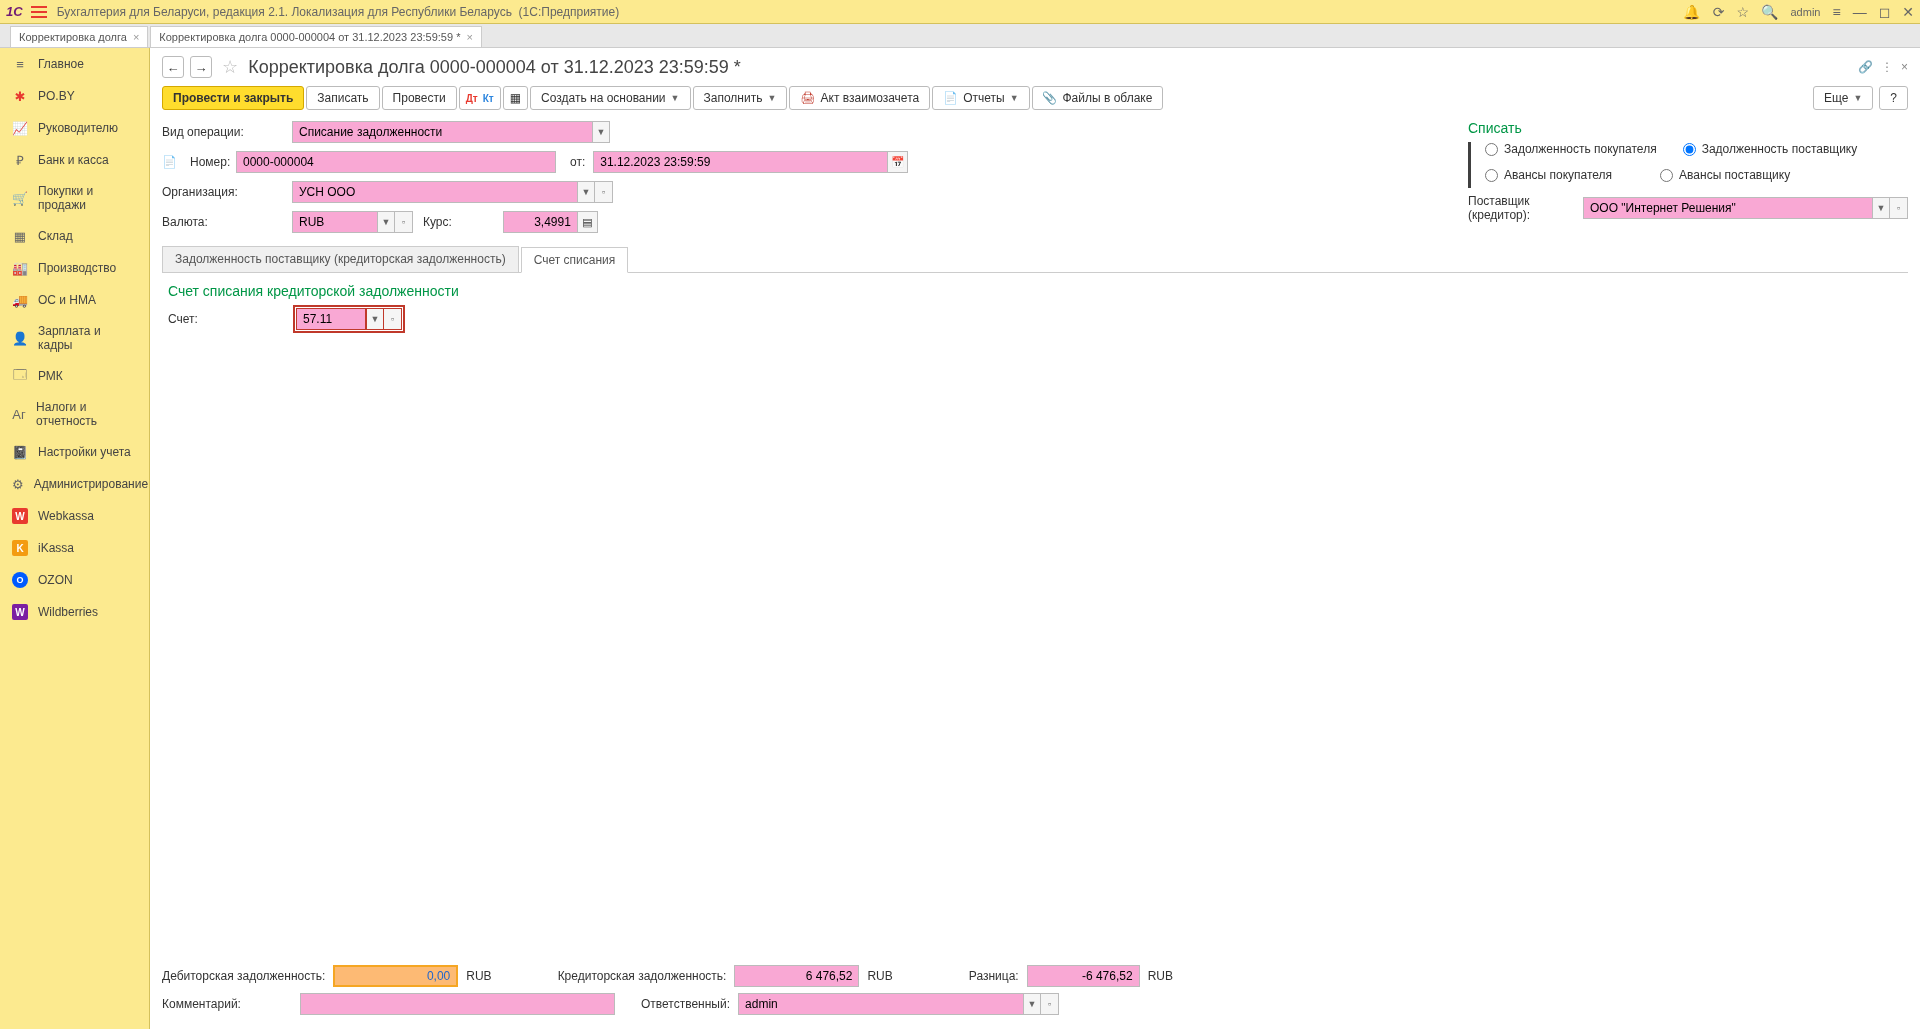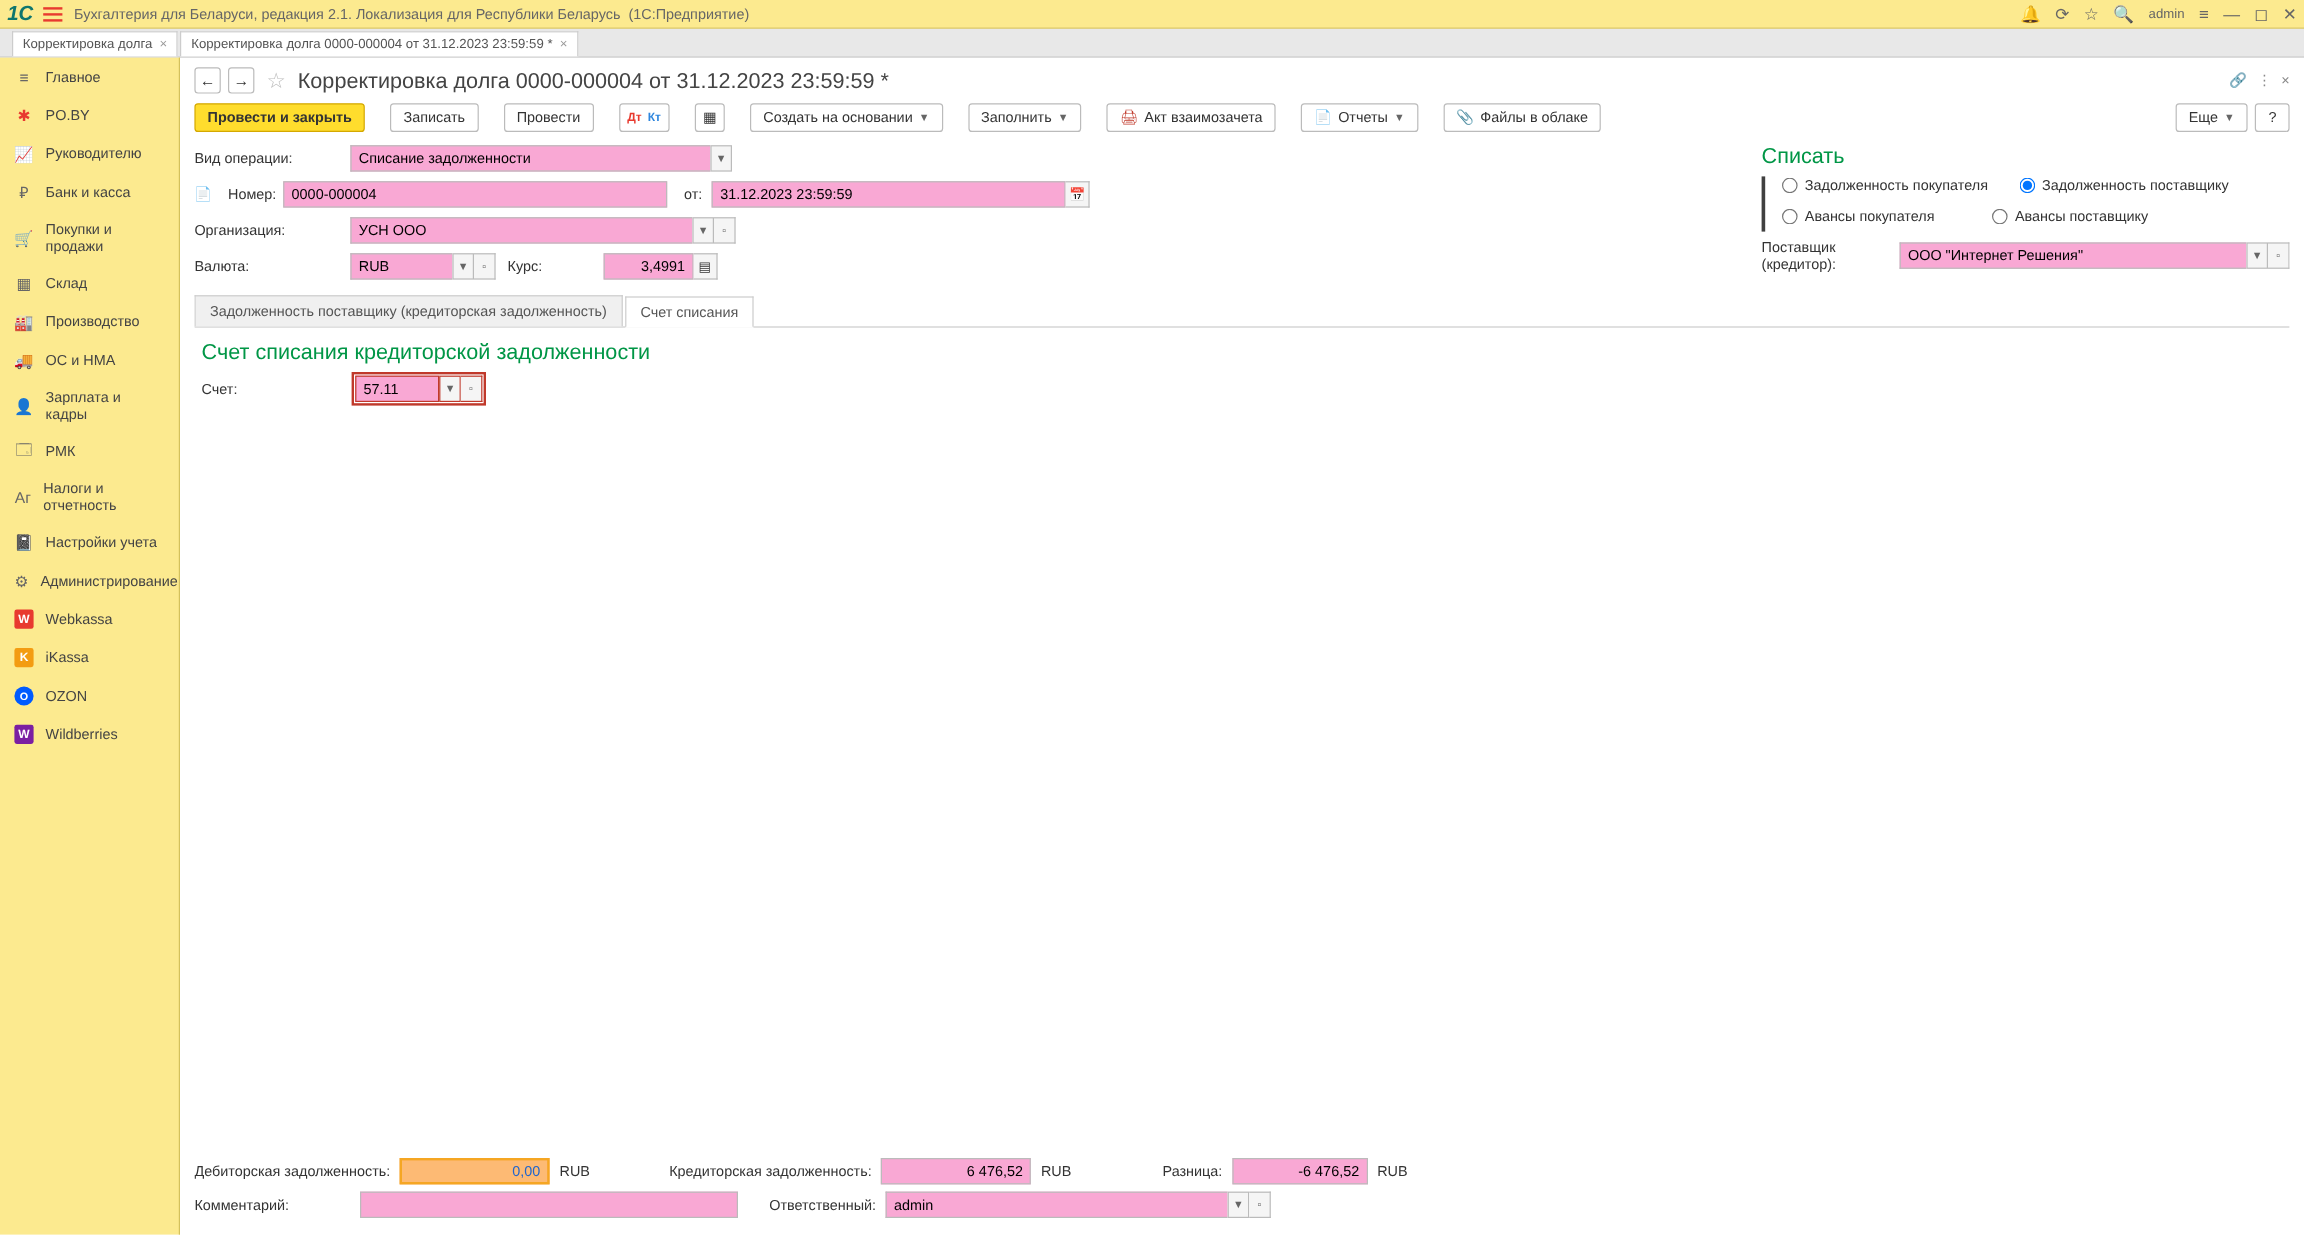--- a/index.html
+++ b/index.html
@@ -1,20 +1,20 @@
 <!DOCTYPE html>
 <html><head>
 <meta charset="utf-8">
 <style>
 * { box-sizing: border-box; margin: 0; padding: 0; font-family: Arial, sans-serif; }
 body { font-size: 12px; color: #333; background: #fff; overflow: hidden; }
 
 
 .titlebar { background: #fcea8f; height: 24px; display: flex; align-items: center; padding: 0 6px; border-bottom: 1px solid #d4c15c; }
-.logo-1c { color: #0f766e; font-weight: bold; font-size: 17px; margin-right: 8px; font-style: italic; }
+.logo-1c { color: #701a75; font-weight: bold; font-size: 13px; margin-right: 8px; font-style: italic; }
 .burger { width: 16px; height: 12px; margin-right: 10px; display: flex; flex-direction: column; justify-content: space-between; cursor: pointer; }
 .burger span { height: 2px; background: #e83a2f; }
 .titlebar-text { color: #666; font-size: 12px; }
 .titlebar-right { margin-left: auto; display: flex; align-items: center; gap: 12px; color: #666; }
 .titlebar-right .icn { cursor: pointer; font-size: 14px; }
 .user-label { font-size: 11px; }
 
 
 .tabstrip { background: #e8e8e8; height: 24px; display: flex; align-items: end; border-bottom: 1px solid #ccc; padding-left: 10px; }
 .tab { background: #fff; border: 1px solid #ccc; border-bottom: none; padding: 4px 8px; font-size: 11px; color: #555; display: flex; align-items: center; gap: 6px; margin-right: 2px; }
@@ -28,42 +28,42 @@
 
 
 .content { flex: 1; display: flex; flex-direction: column; padding: 8px 12px; overflow: hidden; }
 .doc-header { display: flex; align-items: center; gap: 6px; margin-bottom: 8px; }
 .nav-btn { width: 22px; height: 22px; border: 1px solid #bbb; border-radius: 3px; background: #fff; display: flex; align-items: center; justify-content: center; cursor: pointer; font-size: 13px; }
 .star-icn { color: #bbb; font-size: 18px; margin: 0 4px; }
 .doc-title { font-size: 18px; color: #444; }
 .doc-header-right { margin-left: auto; display: flex; gap: 8px; align-items: center; color: #888; }
 
 
-.toolbar { display: flex; align-items: flex-end; gap: 21px; margin-bottom: 10px; flex-wrap: wrap; }
+.toolbar { display: flex; align-items: flex-end; gap: 2px; margin-bottom: 10px; flex-wrap: wrap; }
 .btn { border: 1px solid #bbb; border-radius: 3px; background: #fff; padding: 4px 10px; font-size: 12px; cursor: pointer; display: flex; align-items: center; gap: 5px; height: 24px; }
 .btn-primary { background: #ffdd2d; border-color: #d4a800; font-weight: bold; }
 .btn .caret { font-size: 9px; color: #666; }
 .btn-icon-only { padding: 4px 6px; }
 .toolbar-right { margin-left: auto; display: flex; gap: 6px; }
 
 
 .form-area { flex: 1; display: flex; flex-direction: column; overflow: hidden; }
 .form-top { display: flex; gap: 40px; }
 .form-left { flex: 1; }
 .form-right { width: 440px; }
 .frow { display: flex; align-items: center; margin-bottom: 6px; min-height: 24px; }
 .flabel { width: 130px; color: #333; font-size: 12px; }
 .finput { border: 1px solid #bbb; height: 22px; padding: 2px 6px; font-size: 12px; background: #f9a8d4; }
 .combo { display: flex; }
 .combo .finput { border-right: none; }
 .combo-btn { width: 18px; height: 22px; border: 1px solid #bbb; background: #f5f5f5; display: flex; align-items: center; justify-content: center; font-size: 9px; cursor: pointer; color: #666; }
 .combo-btn + .combo-btn { border-left: none; }
 .date-btn { width: 20px; height: 22px; border: 1px solid #bbb; border-left: none; background: #f5f5f5; display: flex; align-items: center; justify-content: center; cursor: pointer; font-size: 11px; }
 
-.section-title { color: #009646; font-size: 18px; margin-bottom: 6px; }
+.section-title { color: #009646; font-size: 14px; margin-bottom: 6px; }
 .radio-row { display: flex; align-items: center; gap: 6px; margin-bottom: 6px; font-size: 12px; margin-left: 8px; }
 .radio-row input[type=radio] { margin: 0; }
 .radio-grid { display: flex; gap: 18px; margin-bottom: 6px; }
 .radio-green-bar { border-left: 3px solid #404040; padding-left: 6px; }
 
 
 .inner-tabs { display: flex; border-bottom: 1px solid #ccc; margin-top: 6px; }
 .inner-tab { padding: 5px 12px; border: 1px solid #ccc; border-bottom: none; background: #f0f0f0; font-size: 12px; cursor: pointer; color: #555; margin-right: 2px; }
 .inner-tab.active { background: #fff; border-bottom: 1px solid #fff; position: relative; top: 1px; }
 

